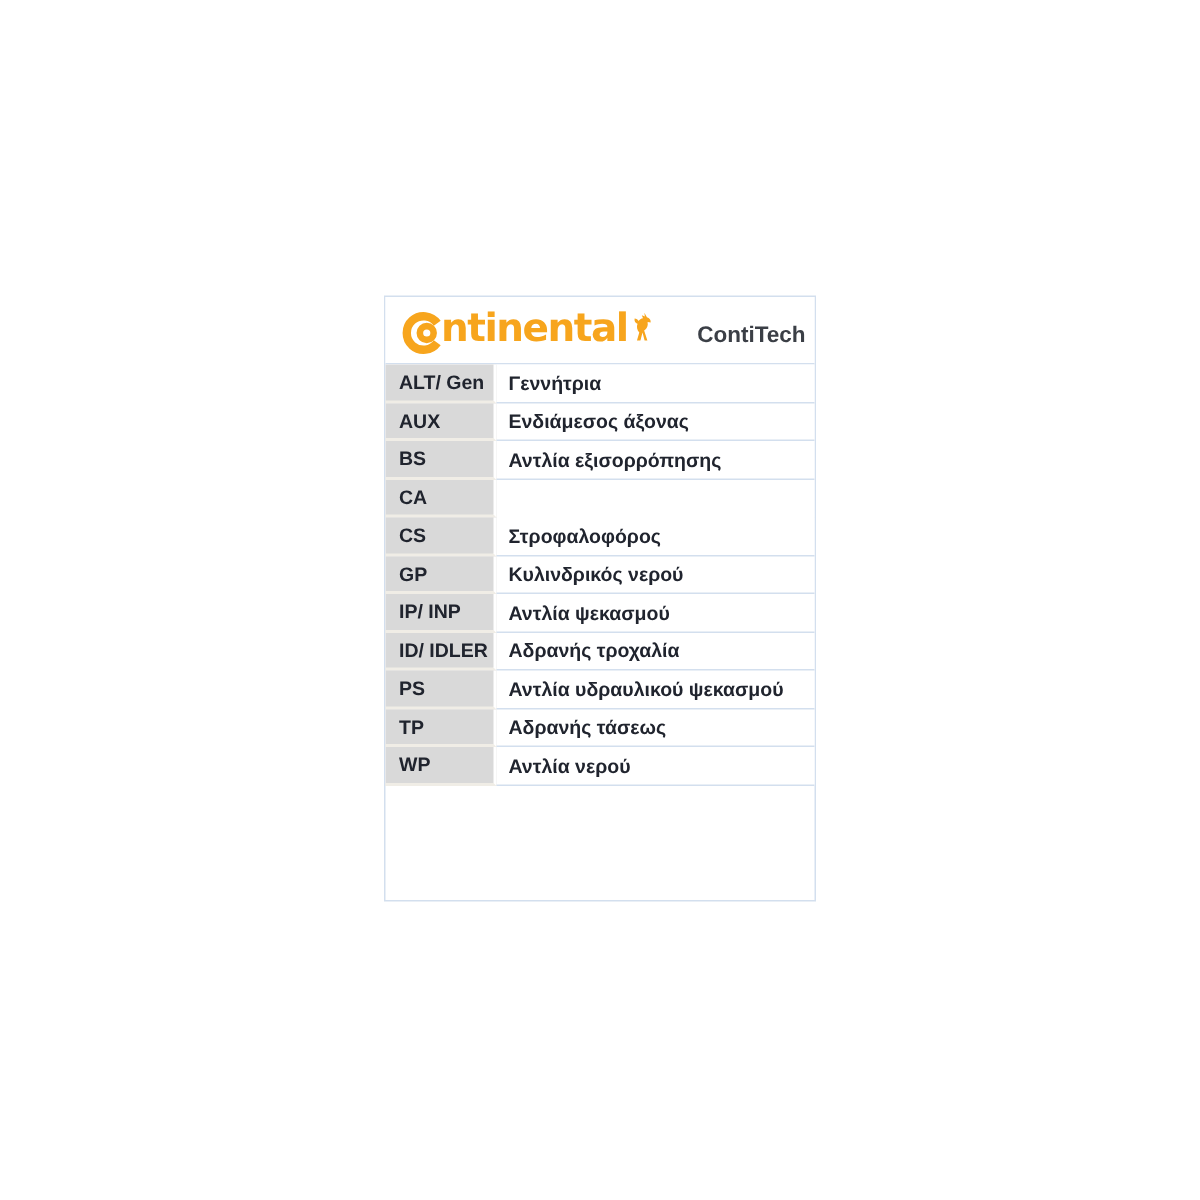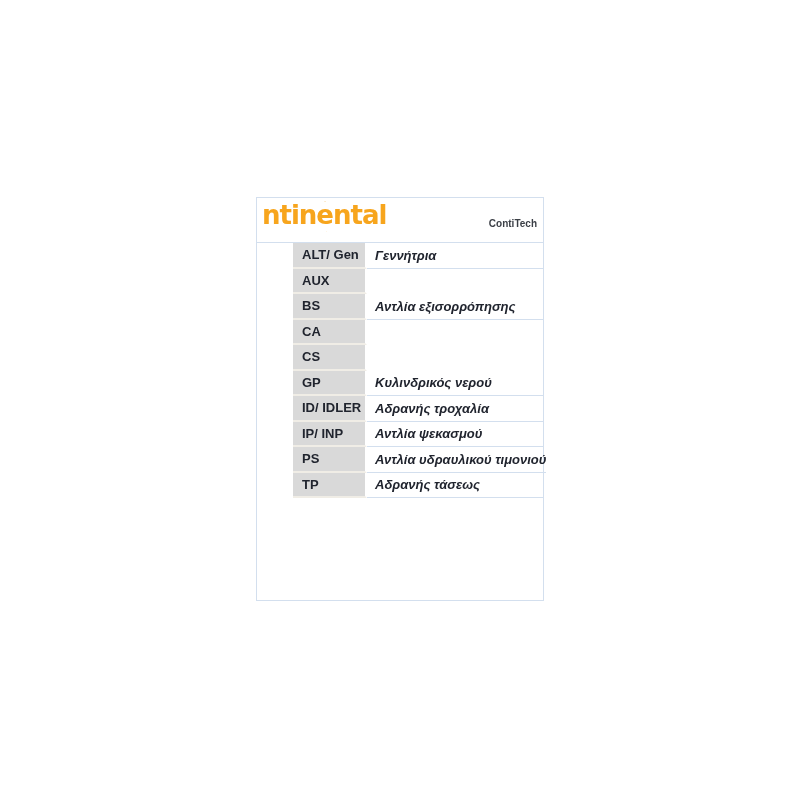--- a/index.html
+++ b/index.html
@@ -30,41 +30,40 @@
     padding:0 6px 0 7px;
     border-bottom:1px solid var(--border-blue);
     background:#ffffff;
   }
 
   .logo{
     display:flex;
     align-items:center;
     height:38px;
     user-select:none;
-    flex-direction:column;
   }
   .logo svg{display:block;}
   .logo-text{
     color:var(--brand-orange);
     font-weight:bold;
     font-size:26px;
     letter-spacing:-1px;
     line-height:1;
     margin-left:-2px;
     margin-bottom:3px;
     font-family:"DejaVu Sans","Liberation Sans",sans-serif;
   }
   .horse{
     margin-left:2px;
     margin-bottom:7px;
   }
   .subbrand{
     color:var(--subbrand-gray);
     font-weight:bold;
-    font-size:10px;
+    font-size:15px;
     margin-top:6px;
     letter-spacing:0;
   }
 
   .abbr-table{
     width:100%;
   }
   .row{
     display:flex;
     height:25.5px;
@@ -76,33 +75,31 @@
     background:var(--abbr-bg);
     border-bottom:2px solid var(--abbr-sep);
     border-right:2px solid #ffffff;
     display:flex;
     align-items:center;
     padding-left:9px;
     font-weight:bold;
     font-size:13px;
     color:var(--text-dark);
     white-space:nowrap;
-    margin-left:36px;
   }
   .cell-desc{
     flex:1;
     border-bottom:1px solid var(--border-blue);
     display:flex;
     align-items:center;
     padding-left:8px;
     font-weight:bold;
     font-size:13px;
     color:var(--text-dark);
     white-space:nowrap;
-    font-style:italic;
   }
 </style>
 </head>
 <body>
 
 <div class="page">
   <div class="card">
 
     <div class="card-header">
       <div class="logo" title="">
@@ -120,58 +117,64 @@
 
     <div class="abbr-table">
   <div class="row">
     <div class="cell-abbr">ALT/ Gen</div>
     <div class="cell-desc">Γεννήτρια</div>
   </div>
 
 
   <div class="row">
     <div class="cell-abbr">AUX</div>
+    <div class="cell-desc">Ενδιάμεσος άξονας</div>
   </div>
 
   <div class="row">
     <div class="cell-abbr">BS</div>
     <div class="cell-desc">Αντλία εξισορρόπησης</div>
   </div>
 
   <div class="row">
     <div class="cell-abbr">CA</div>
   </div>
 
   <div class="row">
     <div class="cell-abbr">CS</div>
+    <div class="cell-desc">Στροφαλοφόρος</div>
   </div>
 
 
   <div class="row">
     <div class="cell-abbr">GP</div>
     <div class="cell-desc">Κυλινδρικός νερού</div>
   </div>
 
   <div class="row">
-    <div class="cell-abbr">ID/ IDLER</div>
-    <div class="cell-desc">Αδρανής τροχαλία</div>
+    <div class="cell-abbr">IP/ INP</div>
+    <div class="cell-desc">Αντλία ψεκασμού</div>
   </div>
 
   <div class="row">
-    <div class="cell-abbr">IP/ INP</div>
-    <div class="cell-desc">Αντλία ψεκασμού</div>
+    <div class="cell-abbr">ID/ IDLER</div>
+    <div class="cell-desc">Αδρανής τροχαλία</div>
   </div>
 
 
   <div class="row">
     <div class="cell-abbr">PS</div>
-    <div class="cell-desc">Αντλία υδραυλικού τιμονιού</div>
+    <div class="cell-desc">Αντλία υδραυλικού ψεκασμού</div>
   </div>
 
   <div class="row">
     <div class="cell-abbr">TP</div>
     <div class="cell-desc">Αδρανής τάσεως</div>
   </div>
 
+  <div class="row">
+    <div class="cell-abbr">WP</div>
+    <div class="cell-desc">Αντλία νερού</div>
+  </div>
 </div>
 
   </div>
 </div>
 
 </body></html>

